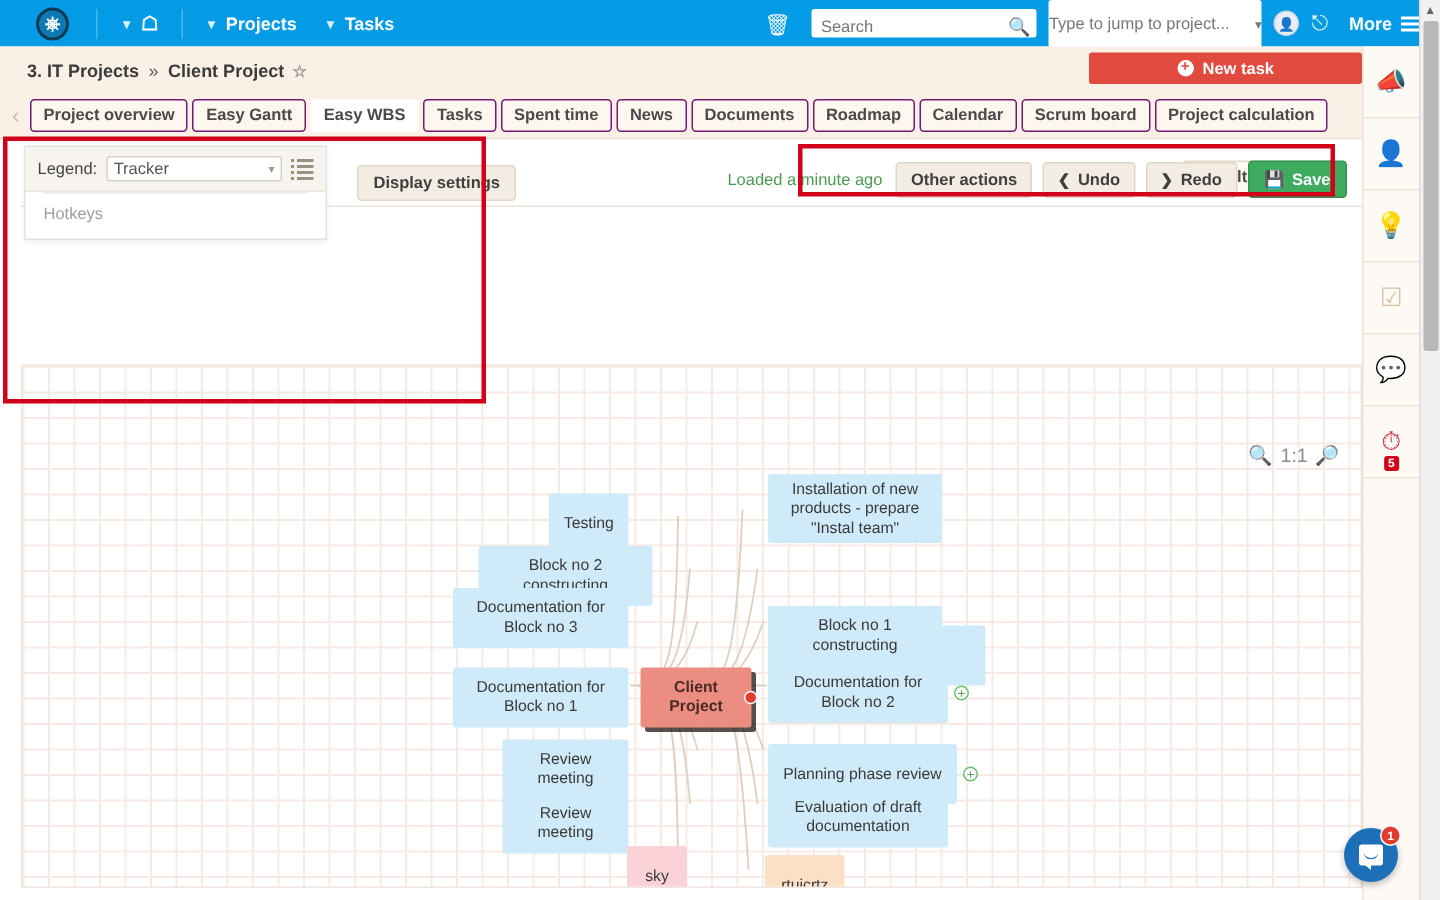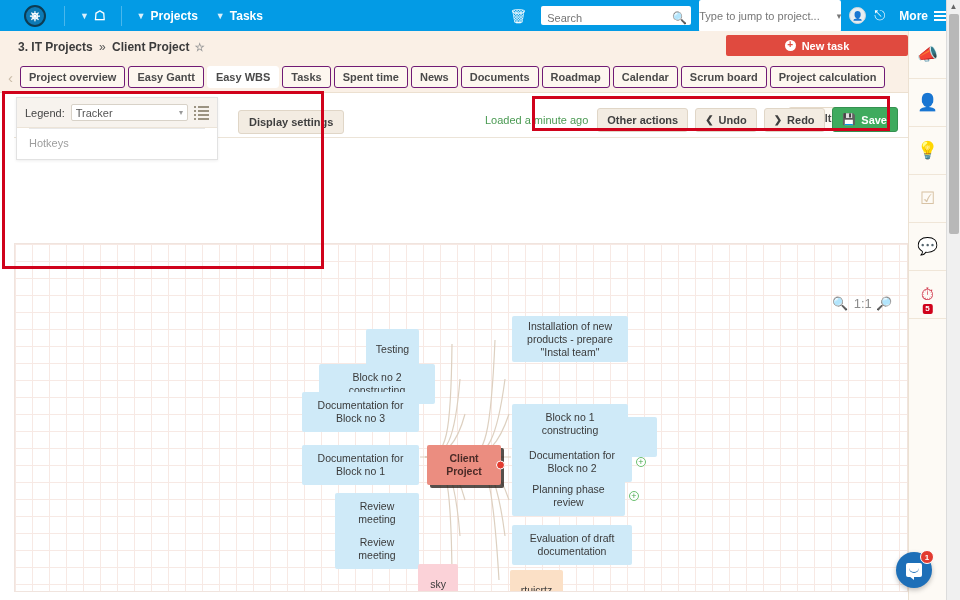--- a/index.html
+++ b/index.html
@@ -458,21 +458,21 @@
     <div class="node task" style="left:526px; top:125px; width:116px; height:20px;margin-top:48px;">
       <span>Block no 3 constructing</span>
     </div>
     <div class="node task" style="left:497px; top:160px; width:116px; height:20px;">
       <span>Block no 1 constructing</span>
     </div>
     <div class="node task" style="left:497px; top:198px; width:120px; height:32px;">
       <span>Documentation for Block no 2</span>
       <span class="dot-green">+</span>
     </div>
-    <div class="node task" style="left:497px; top:232px; width:113px; height:20px;">
+    <div class="node task" style="left:497px; top:252px; width:126px; height:20px;">
       <span>Planning phase review</span>
       <span class="dot-green">+</span>
     </div>
     <div class="node task" style="left:497px; top:281px; width:120px; height:32px;">
       <span>Evaluation of draft documentation</span>
     </div>
     <div class="node itadmin" style="left:495px; top:326px; width:53px; height:20px;">
       <span>rtujcrtz</span>
     </div>
   </div>

